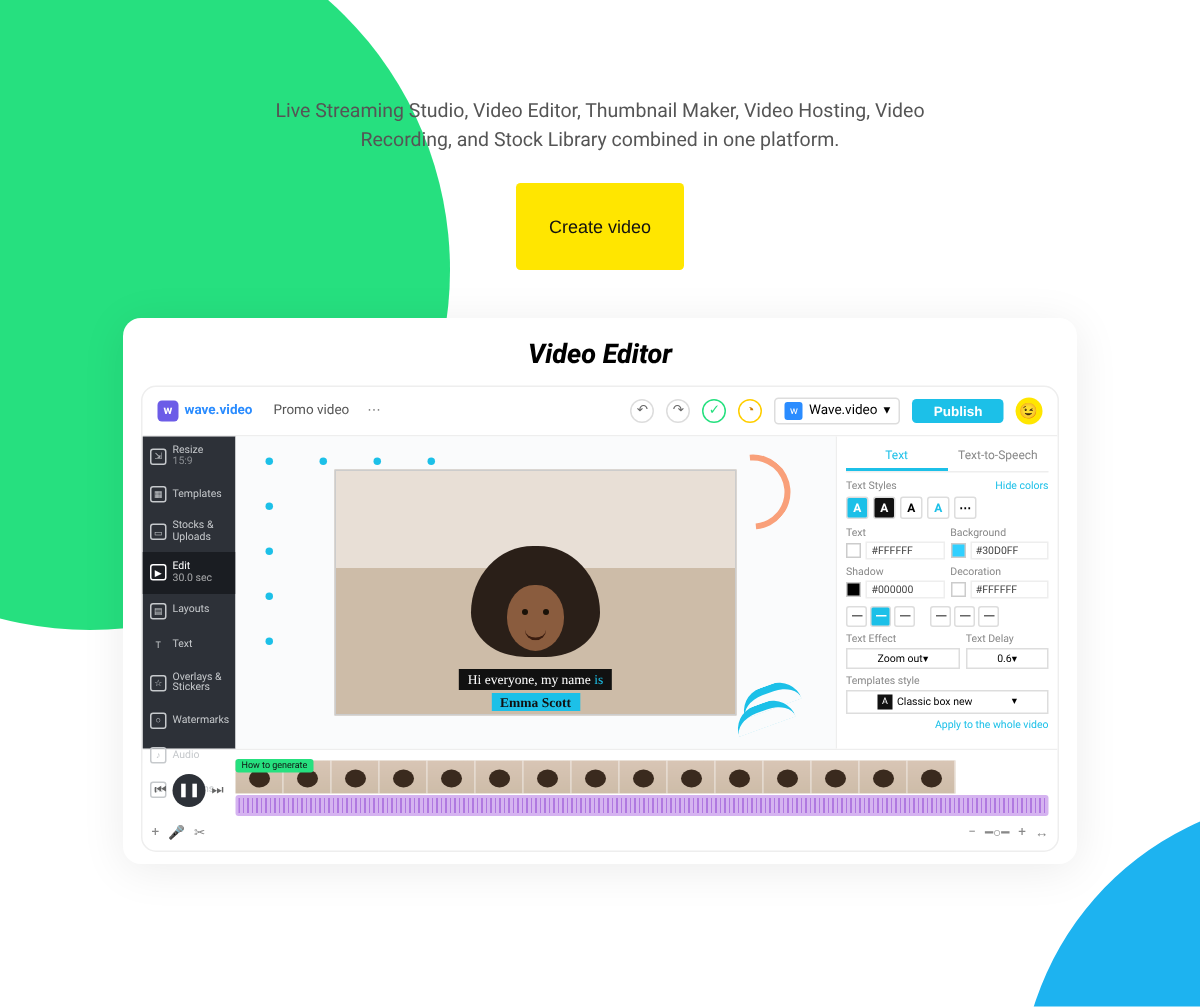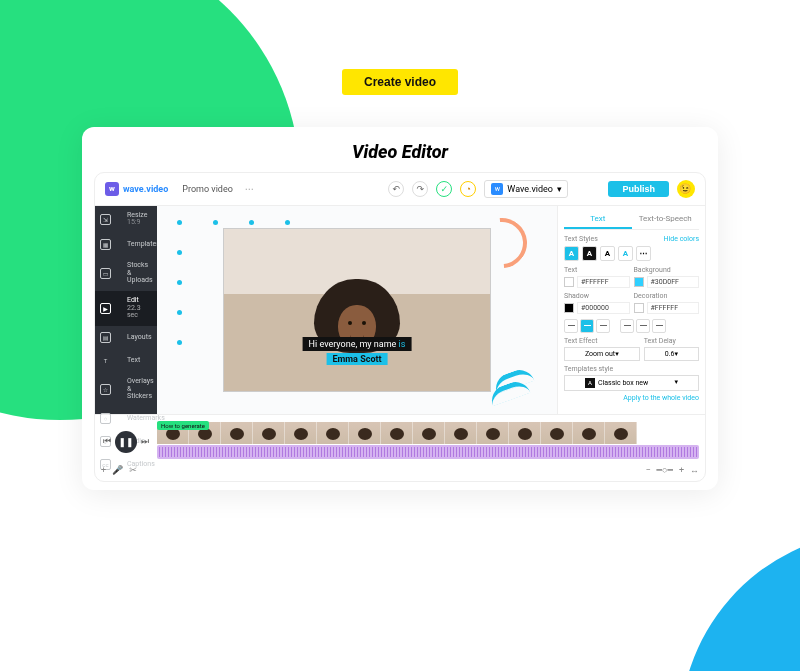--- a/index.html
+++ b/index.html
@@ -2,56 +2,56 @@
 <html><head>
 <meta charset="utf-8">
 <style>
   * { box-sizing: border-box; margin: 0; padding: 0; }
   body { font-family: -apple-system, BlinkMacSystemFont, "Segoe UI", Roboto, Arial, sans-serif; width: 800px; height: 671px; background: #fff; overflow: hidden; position: relative; }
   .bg-green { position: absolute; width: 480px; height: 480px; background: #26e07f; border-radius: 50%; left: -180px; top: -60px; z-index: 0; }
   .bg-blue { position: absolute; width: 400px; height: 400px; background: #1db3f0; border-radius: 50%; right: -280px; bottom: -260px; z-index: 0; transform: rotate(-15deg); }
   .hero { position: relative; z-index: 1; text-align: center; padding-top: 8px; }
   .hero h1 { font-size: 37px; font-weight: 800; color: #111; line-height: 1.15; letter-spacing: -0.5px; }
   .hero p { font-size: 13px; color: #555; margin-top: 14px; line-height: 1.5; max-width: 480px; margin-left: auto; margin-right: auto; }
-  .cta { display: inline-block; background: #ffe600; color: #111; font-weight: 700; font-size: 12px; padding: 6px 22px; margin-top: 18px; border-radius: 3px; border: none; cursor: pointer; }
+  .cta { display: inline-block; background: #ffe600; color: #111; font-weight: 400; font-size: 12px; padding: 22px 22px; margin-top: 18px; border-radius: 3px; border: none; cursor: pointer; }
   .editor-card { position: relative; z-index: 2; margin: 32px auto 0; width: 636px; background: #fff; border-radius: 12px; box-shadow: 0 4px 30px rgba(0,0,0,0.08); padding: 14px 12px 8px; }
   .editor-title { text-align: center; font-weight: 800; font-size: 18px; margin-bottom: 10px; font-style: italic; }
   .editor-shell { border: 1px solid #eee; border-radius: 10px; overflow: hidden; font-size: 9px; }
   .topbar { display: flex; align-items: center; padding: 7px 10px; border-bottom: 1px solid #eee; gap: 8px; }
   .logo { display: flex; align-items: center; gap: 4px; font-weight: 700; color: #2a8cff; }
   .logo-mark { width: 14px; height: 14px; background: #6c5ce7; border-radius: 3px; display: flex; align-items: center; justify-content: center; color: #fff; font-size: 8px; }
   .proj-name { font-size: 9px; color: #555; margin-left: 6px; }
   .dots { color: #888; margin-left: 4px; }
   .tb-spacer { flex: 1; }
   .tb-icon { width: 16px; height: 16px; border: 1px solid #ddd; border-radius: 50%; display: inline-flex; align-items: center; justify-content: center; color: #666; }
   .tb-check { border-color: #26e07f; color: #26e07f; }
   .tb-time { border-color: #ffce00; color: #cc7f00; }
   .ws { display: flex; align-items: center; gap: 4px; border: 1px solid #ddd; padding: 2px 6px; border-radius: 3px; }
   .ws-mark { width: 12px; height: 12px; background: #2a8cff; border-radius: 2px; display: flex; align-items: center; justify-content: center; color: #fff; font-size: 7px; }
-  .publish { background: #1cc0e8; color: #fff; border: none; padding: 3px 14px; border-radius: 3px; font-weight: 600; cursor: pointer; font-size: 9px; margin-left: 32px; }
+  .publish { background: #1cc0e8; color: #fff; border: none; padding: 3px 14px; border-radius: 3px; font-weight: 600; cursor: pointer; font-size: 9px; }
   .emoji { width: 18px; height: 18px; background: #ffe600; border-radius: 50%; display: flex; align-items: center; justify-content: center; font-size: 10px; }
   .main { display: flex; height: 208px; }
   .sidebar { width: 62px; background: #2d3138; color: #c6c9cc; display: flex; flex-direction: column; }
-  .sb-item { padding: 6px 5px; display: flex; align-items: center; gap: 16px; cursor: pointer; font-size: 7px; }
+  .sb-item { padding: 6px 5px; display: flex; align-items: center; gap: 4px; cursor: pointer; font-size: 7px; }
   .sb-item.active { background: #1a1d22; color: #fff; }
   .sb-ico { width: 11px; height: 11px; display: flex; align-items: center; justify-content: center; border: 1px solid currentColor; border-radius: 2px; font-size: 6px; flex-shrink: 0; }
   .sb-txt { line-height: 1.1; }
   .canvas { flex: 1; background: #fafbfc; position: relative; display: flex; align-items: center; justify-content: center; }
   .dot { width: 5px; height: 5px; background: #1cc0e8; border-radius: 50%; position: absolute; }
   .swirl { position: absolute; width: 50px; height: 50px; border: 4px solid #f9a07a; border-radius: 50%; border-bottom-color: transparent; border-left-color: transparent; }
   .swirl2 { position: absolute; width: 40px; height: 16px; border-top: 5px solid #1cc0e8; border-radius: 20px 20px 0 0; }
   .vidframe { width: 268px; height: 164px; background: #d8c5b5; position: relative; border: 1px solid #ccc; overflow: hidden; }
   .kitchen { position: absolute; inset: 0; background: linear-gradient(#e8dfd6 40%, #cdbca8 40%); }
   .person { position: absolute; left: 50%; top: 50%; transform: translate(-50%, -42%); }
   .hair { width: 86px; height: 74px; background: #2a1f18; border-radius: 48% 48% 42% 42% / 60% 60% 40% 40%; }
   .face { position: absolute; left: 50%; top: 26px; transform: translateX(-50%); width: 38px; height: 44px; background: #8a5c3e; border-radius: 48% 48% 50% 50%; }
   .eye { position: absolute; width: 4px; height: 4px; background: #1a1208; border-radius: 50%; top: 16px; }
   .eye.l { left: 10px; } .eye.r { right: 10px; }
   .smile { position: absolute; width: 14px; height: 7px; border-bottom: 2px solid #3a1c0f; border-radius: 0 0 10px 10px; left: 50%; top: 30px; transform: translateX(-50%); }
-  .subtitle { position: absolute; bottom: 26px; left: 50%; transform: translateX(-50%); text-align: center; }
+  .subtitle { position: absolute; bottom: 2px; left: 50%; transform: translateX(-50%); text-align: center; font-family: Liberation Serif, serif; }
   .sub-line1 { background: #111; color: #fff; padding: 2px 6px; font-size: 9px; display: inline-block; }
   .sub-line1 .is { color: #1cc0e8; }
   .sub-line2 { background: #1cc0e8; color: #111; padding: 1px 6px; font-size: 9px; display: inline-block; margin-top: 2px; font-weight: 700; }
   .props { width: 148px; border-left: 1px solid #eee; background: #fff; padding: 4px 6px; }
   .prop-tabs { display: flex; border-bottom: 1px solid #eee; }
   .prop-tab { flex: 1; text-align: center; padding: 4px 0; font-size: 8px; color: #888; cursor: pointer; }
   .prop-tab.active { color: #1cc0e8; border-bottom: 2px solid #1cc0e8; }
   .prop-sec { margin-top: 5px; }
   .prop-row { display: flex; justify-content: space-between; align-items: center; font-size: 7px; color: #888; margin-bottom: 3px; }
   .hide-c { color: #1cc0e8; }
@@ -94,20 +94,21 @@
 </head>
 <body>
 
 <div class="bg-green"></div>
 <div class="bg-blue"></div>
 
 <div class="hero">
   <h1>
     <br>
   </h1>
+  <p>Live Streaming Studio, Video Editor, Thumbnail Maker, Video Hosting, Video Recording, and Stock Library combined in one platform.</p>
   <button class="cta">Create video</button>
 </div>
 
 <div class="editor-card">
   <div class="editor-title">Video Editor</div>
   <div class="editor-shell">
 
     <div class="topbar">
       <div class="logo">
         <span class="logo-mark">w</span>
@@ -138,21 +139,21 @@
         <div class="sb-item">
             <span class="sb-ico">▦</span>
             <span class="sb-txt">Templates</span>
           </div>
         <div class="sb-item">
             <span class="sb-ico">▭</span>
             <span class="sb-txt">Stocks &amp; Uploads</span>
           </div>
         <div class="sb-item active">
             <span class="sb-ico">▶</span>
-            <span class="sb-txt"><span>Edit</span><br><span style="opacity:.6">22.3 sec</span></span>
+            <span class="sb-txt"><span>Edit</span><br><span style="opacity:.6">30.0 sec</span></span>
           </div>
         <div class="sb-item">
             <span class="sb-ico">▤</span>
             <span class="sb-txt">Layouts</span>
           </div>
         <div class="sb-item">
             <span class="sb-ico" style="border:none">T</span>
             <span class="sb-txt">Text</span>
           </div>
         <div class="sb-item">

